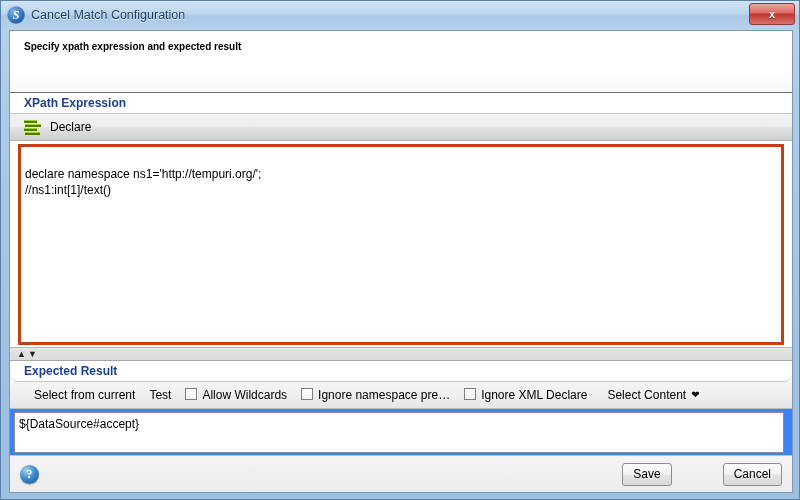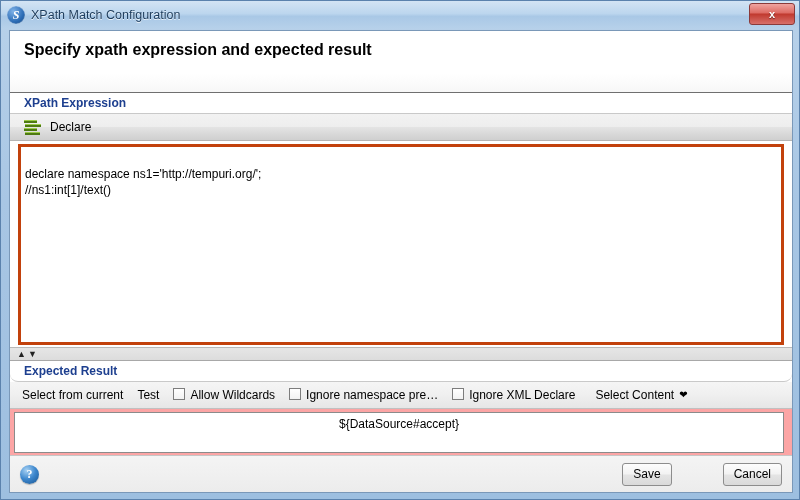--- a/index.html
+++ b/index.html
@@ -102,21 +102,21 @@
   
   .banner {
     flex: none;
     height: 62px;
     background: linear-gradient(to bottom, #ffffff 0%, #ffffff 70%, #f7f7f7 100%);
     border-bottom: 1px solid #6f6f6f;
     padding: 10px 0 0 14px;
     box-sizing: border-box;
   }
   .banner-title {
-    font-size: 16px;
+    font-size: 10px;
     font-weight: bold;
     color: #000000;
     margin-bottom: 8px;
   }
   .banner-desc {
     font-size: 12px;
     color: #000000;
     padding-left: 10px;
     white-space: nowrap;
   }
@@ -227,21 +227,21 @@
     border-bottom: 1px solid #c9c9c9;
     border-radius: 8px;
   }
   .opts-bar {
     flex: none;
     height: 26px;
     background: linear-gradient(to bottom, #f5f5f5 0%, #efefef 50%, #e6e6e6 100%);
     border-bottom: 1px solid #c0c0c0;
     display: flex;
     align-items: center;
-    padding-left: 12px;
+    padding-left: 24px;
     gap: 14px;
   }
   .opt-link {
     font-size: 12px;
     color: #000000;
     cursor: pointer;
     white-space: nowrap;
   }
   .opt-check {
     display: flex;
@@ -270,24 +270,23 @@
     margin-left: 6px;
   }
   .caret {
     font-size: 10px;
     line-height: 10px;
   }
 
   .result-area-wrap {
     flex: none;
     height: 46px;
-    background: #fca5a5;
+    background: #3b82f6;
     padding: 3px 8px 2px 4px;
     box-sizing: border-box;
-    text-align: center;
   }
   .result-area {
     width: 100%;
     height: 100%;
     box-sizing: border-box;
     border: 1px solid #8b8b8b;
     background: #ffffff;
     padding: 3px 4px;
     font-size: 12px;
     color: #000000;
@@ -349,21 +348,21 @@
     justify-content: center;
   }
 </style>
 </head>
 <body>
 
 <div class="window">
 
   <div class="titlebar">
     <div class="title-icon"></div>
-    <div class="title-text">XPath Match Configuration</div>
+    <div class="title-text">Cancel Match Configuration</div>
     <div class="close-btn">x</div>
   </div>
 
   <div class="content">
 
     <div class="banner">
       <div class="banner-title">Specify xpath expression and expected result</div>
     </div>
 
     <div class="section-head">

